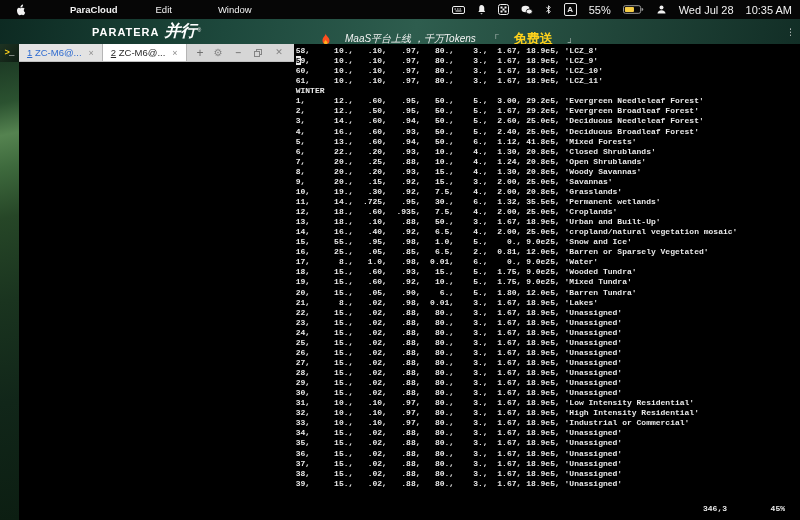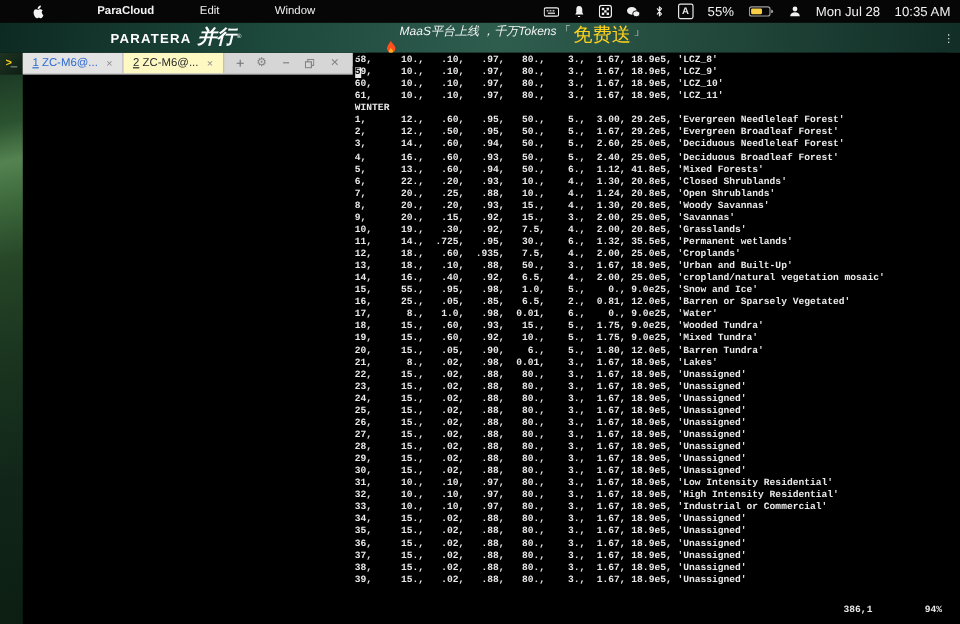--- a/index.html
+++ b/index.html
@@ -1,55 +1,55 @@
 <!DOCTYPE html>
 <html><head>
 <meta charset="utf-8">
 <style>
   html,body{margin:0;padding:0;width:800px;height:520px;overflow:hidden;background:#000;}
   .screen{position:relative;width:800px;height:520px;font-family:"Liberation Sans",sans-serif;-webkit-font-smoothing:antialiased;}
 
   
   .menubar{height:19px;background:#060606;color:#f2f2f2;display:flex;align-items:center;font-size:9.5px;}
-  .menubar-left{display:flex;align-items:center;padding-left:27px;}
+  .menubar-left{display:flex;align-items:center;padding-left:16px;}
   .apple{display:flex;align-items:center;margin-right:44px;}
   .appname{font-weight:bold;margin-right:38px;}
   .menu-item{margin-right:46px;}
   .menubar-right{margin-left:auto;display:flex;align-items:center;gap:12px;padding-right:8px;}
   .mb-icon{display:flex;align-items:center;}
   .abox{border:1px solid #e8e8e8;border-radius:2px;width:11px;height:11px;font-size:8px;font-weight:bold;display:flex;align-items:center;justify-content:center;color:#e8e8e8;}
   .mb-text{font-size:11px;color:#f2f2f2;}
 
   
   .banner{height:25px;background:linear-gradient(100deg,#0d2a22 0%,#1d483c 28%,#2e5d4e 52%,#234a3d 72%,#122e26 100%);position:relative;display:flex;align-items:center;color:#fff;}
   .brand{margin-left:74px;display:flex;align-items:baseline;padding-left:18px;}
   .brand-en{font-weight:bold;font-size:11px;letter-spacing:1px;}
   .brand-cn{font-weight:bold;font-style:italic;font-size:16px;margin-left:5px;}
   .brand-tm{font-size:5px;vertical-align:top;margin-left:1px;position:relative;top:-4px;}
-  .promo{position:absolute;left:320px;top:0;height:40px;display:flex;gap:2px;}
+  .promo{position:absolute;left:320px;top:0;height:40px;display:flex;align-items:center;gap:14px;}
   .promo-text{font-size:10px;font-style:italic;color:#f4f4f4;}
-  .promo-hl{color:#ffd21c;font-weight:normal;font-style:normal;font-size:16px;}
+  .promo-hl{color:#ffd21c;font-weight:bold;font-style:normal;font-size:13px;}
   .promo-bracket{color:#e8e8e8;font-style:normal;}
   .kebab{position:absolute;right:5px;top:50%;transform:translateY(-50%);color:#e0e0e0;font-size:9px;}
 
   
   .workspace{display:flex;height:476px;}
   .left-col{width:19px;display:flex;flex-direction:column;flex:none;}
   .term-tile{height:18px;background:linear-gradient(135deg,#1e3322,#0e1d13);display:flex;align-items:center;justify-content:center;font:bold 9px "Liberation Mono","DejaVu Sans Mono",monospace;}
   .term-tile .gt{color:#ffd21c;}
   .term-tile .us{color:#e8e8e8;margin-left:-1px;}
   .wallpaper{flex:1;background:linear-gradient(168deg,#1d3b25 0%,#2b5230 9%,#558350 16%,#3e6a3d 23%,#264627 34%,#1a341f 52%,#112619 74%,#0c1e12 100%);}
 
   .right-col{flex:1;display:flex;flex-direction:row;min-width:0;}
 
   
   .tabbar{height:18px;background:#d6d6d6;display:flex;align-items:stretch;font-size:9.5px;border-bottom:1px solid #bfbfbf;box-sizing:border-box;}
   .tab{display:flex;align-items:center;gap:7px;padding:0 8px;border-right:1px solid #b5b5b5;cursor:default;}
   .tab-1{background:#e3e3e3;color:#2e6bd0;}
-  .tab-2{background:#fef9c3;color:#2b2b2b;text-align:right;}
+  .tab-2{background:#ffffff;color:#2b2b2b;text-align:right;}
   .tab-num{text-decoration:underline;}
   .tab-close{color:#8f8f8f;font-size:9px;}
   .tab-new{display:flex;align-items:center;padding:0 10px;color:#707070;font-size:12px;}
   .tab-controls{margin-left:auto;display:flex;align-items:center;gap:13px;padding-right:11px;color:#848484;}
   .ctrl{display:flex;align-items:center;font-size:10px;line-height:1;}
   .ctrl-gear{font-size:10px;}
   .ctrl-min{font-weight:bold;}
   .ctrl-close{font-size:9px;}
 
   
@@ -122,21 +122,21 @@
             <rect x="4" y="6" width="19" height="10" rx="2" fill="#f7ce46"></rect>
             <path d="M39 8v6c2 0 3.5-1.2 3.5-3S41 8 39 8z" fill="#9f9f9f"></path>
           </svg>
       </span>
       <span class="mb-icon">
         <svg width="11" height="11" viewBox="0 0 22 22">
             <circle cx="11" cy="7" r="4" fill="#f0f0f0"></circle>
             <path d="M3 19c0-4 3.6-6.5 8-6.5s8 2.5 8 6.5z" fill="#f0f0f0"></path>
           </svg>
       </span>
-      <span class="mb-text">Mon Jul 28</span>
+      <span class="mb-text">Wed Jul 28</span>
       <span class="mb-text">10:35 AM</span>
     </div>
   </div>
 
   <div class="banner">
     <div class="brand">
       <span class="brand-en">PARATERA</span>
       <span class="brand-cn">并行</span>
       <span class="brand-tm">®</span>
     </div>
@@ -184,19 +184,19 @@
                 <rect x="5" y="1" width="10" height="10" fill="none" stroke="#848484" stroke-width="2"></rect>
                 <rect x="1" y="5" width="10" height="10" fill="#d6d6d6" stroke="#848484" stroke-width="2"></rect>
               </svg>
           </span>
           <span class="ctrl ctrl-close">✕</span>
         </div>
       </div>
 
       <div class="terminal">
         <pre class="term-pre" id="buffer"><div class="bline">58,     10.,   .10,   .97,   80.,    3.,  1.67, 18.9e5, 'LCZ_8'</div><div class="bline"><span class="cursor">5</span>9,     10.,   .10,   .97,   80.,    3.,  1.67, 18.9e5, 'LCZ_9'</div><div class="bline">60,     10.,   .10,   .97,   80.,    3.,  1.67, 18.9e5, 'LCZ_10'</div><div class="bline">61,     10.,   .10,   .97,   80.,    3.,  1.67, 18.9e5, 'LCZ_11'</div><div class="bline">WINTER</div><div class="bline">1,      12.,   .60,   .95,   50.,    5.,  3.00, 29.2e5, 'Evergreen Needleleaf Forest'</div><div class="bline">2,      12.,   .50,   .95,   50.,    5.,  1.67, 29.2e5, 'Evergreen Broadleaf Forest'</div><div class="bline">3,      14.,   .60,   .94,   50.,    5.,  2.60, 25.0e5, 'Deciduous Needleleaf Forest'</div><div class="bline">4,      16.,   .60,   .93,   50.,    5.,  2.40, 25.0e5, 'Deciduous Broadleaf Forest'</div><div class="bline">5,      13.,   .60,   .94,   50.,    6.,  1.12, 41.8e5, 'Mixed Forests'</div><div class="bline">6,      22.,   .20,   .93,   10.,    4.,  1.30, 20.8e5, 'Closed Shrublands'</div><div class="bline">7,      20.,   .25,   .88,   10.,    4.,  1.24, 20.8e5, 'Open Shrublands'</div><div class="bline">8,      20.,   .20,   .93,   15.,    4.,  1.30, 20.8e5, 'Woody Savannas'</div><div class="bline">9,      20.,   .15,   .92,   15.,    3.,  2.00, 25.0e5, 'Savannas'</div><div class="bline">10,     19.,   .30,   .92,   7.5,    4.,  2.00, 20.8e5, 'Grasslands'</div><div class="bline">11,     14.,  .725,   .95,   30.,    6.,  1.32, 35.5e5, 'Permanent wetlands'</div><div class="bline">12,     18.,   .60,  .935,   7.5,    4.,  2.00, 25.0e5, 'Croplands'</div><div class="bline">13,     18.,   .10,   .88,   50.,    3.,  1.67, 18.9e5, 'Urban and Built-Up'</div><div class="bline">14,     16.,   .40,   .92,   6.5,    4.,  2.00, 25.0e5, 'cropland/natural vegetation mosaic'</div><div class="bline">15,     55.,   .95,   .98,   1.0,    5.,    0., 9.0e25, 'Snow and Ice'</div><div class="bline">16,     25.,   .05,   .85,   6.5,    2.,  0.81, 12.0e5, 'Barren or Sparsely Vegetated'</div><div class="bline">17,      8.,   1.0,   .98,  0.01,    6.,    0., 9.0e25, 'Water'</div><div class="bline">18,     15.,   .60,   .93,   15.,    5.,  1.75, 9.0e25, 'Wooded Tundra'</div><div class="bline">19,     15.,   .60,   .92,   10.,    5.,  1.75, 9.0e25, 'Mixed Tundra'</div><div class="bline">20,     15.,   .05,   .90,    6.,    5.,  1.80, 12.0e5, 'Barren Tundra'</div><div class="bline">21,      8.,   .02,   .98,  0.01,    3.,  1.67, 18.9e5, 'Lakes'</div><div class="bline">22,     15.,   .02,   .88,   80.,    3.,  1.67, 18.9e5, 'Unassigned'</div><div class="bline">23,     15.,   .02,   .88,   80.,    3.,  1.67, 18.9e5, 'Unassigned'</div><div class="bline">24,     15.,   .02,   .88,   80.,    3.,  1.67, 18.9e5, 'Unassigned'</div><div class="bline">25,     15.,   .02,   .88,   80.,    3.,  1.67, 18.9e5, 'Unassigned'</div><div class="bline">26,     15.,   .02,   .88,   80.,    3.,  1.67, 18.9e5, 'Unassigned'</div><div class="bline">27,     15.,   .02,   .88,   80.,    3.,  1.67, 18.9e5, 'Unassigned'</div><div class="bline">28,     15.,   .02,   .88,   80.,    3.,  1.67, 18.9e5, 'Unassigned'</div><div class="bline">29,     15.,   .02,   .88,   80.,    3.,  1.67, 18.9e5, 'Unassigned'</div><div class="bline">30,     15.,   .02,   .88,   80.,    3.,  1.67, 18.9e5, 'Unassigned'</div><div class="bline">31,     10.,   .10,   .97,   80.,    3.,  1.67, 18.9e5, 'Low Intensity Residential'</div><div class="bline">32,     10.,   .10,   .97,   80.,    3.,  1.67, 18.9e5, 'High Intensity Residential'</div><div class="bline">33,     10.,   .10,   .97,   80.,    3.,  1.67, 18.9e5, 'Industrial or Commercial'</div><div class="bline">34,     15.,   .02,   .88,   80.,    3.,  1.67, 18.9e5, 'Unassigned'</div><div class="bline">35,     15.,   .02,   .88,   80.,    3.,  1.67, 18.9e5, 'Unassigned'</div><div class="bline">36,     15.,   .02,   .88,   80.,    3.,  1.67, 18.9e5, 'Unassigned'</div><div class="bline">37,     15.,   .02,   .88,   80.,    3.,  1.67, 18.9e5, 'Unassigned'</div><div class="bline">38,     15.,   .02,   .88,   80.,    3.,  1.67, 18.9e5, 'Unassigned'</div><div class="bline">39,     15.,   .02,   .88,   80.,    3.,  1.67, 18.9e5, 'Unassigned'</div></pre>
-        <span class="ruler ruler-pos">386,1</span>
-        <span class="ruler ruler-pct">94%</span>
+        <span class="ruler ruler-pos">346,3</span>
+        <span class="ruler ruler-pct">45%</span>
       </div>
     </div>
   </div>
 
 </div>
 
 </body></html>

